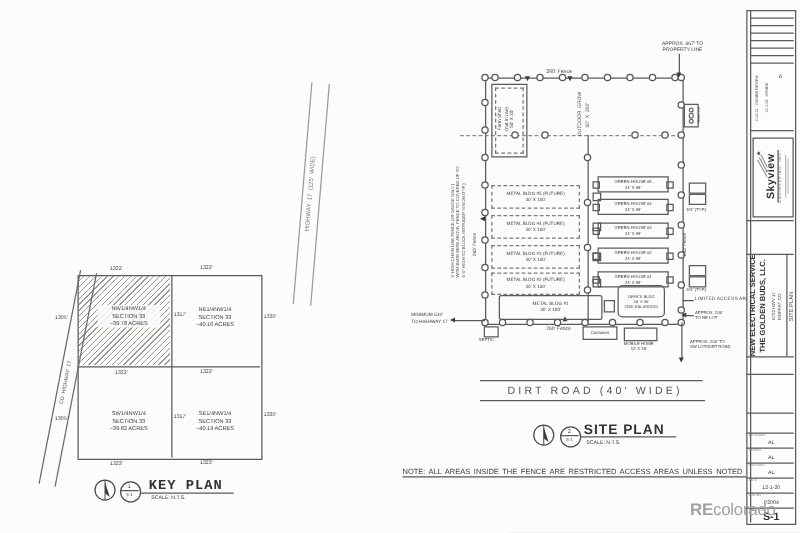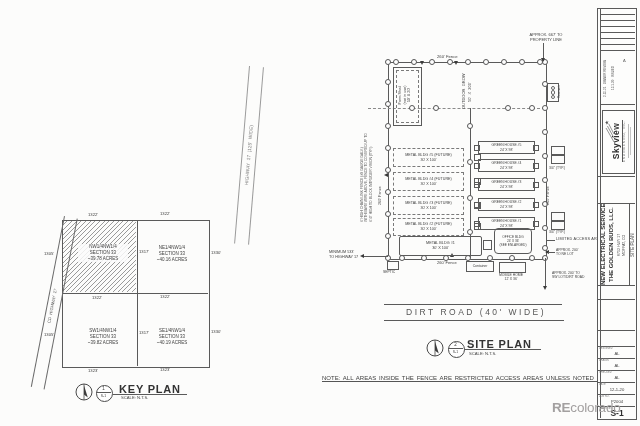--- a/index.html
+++ b/index.html
@@ -67,21 +67,21 @@
 
     <svg width="18" height="18" style="position:absolute;left:75px;top:383px;" viewBox="0 0 18 18">
       <circle cx="9" cy="9" r="8" fill="none" stroke="#4a4a4a" stroke-width="1"></circle>
       <line x1="9" y1="1" x2="9" y2="17" stroke="#4a4a4a" stroke-width="0.8"></line>
       <path d="M9 2.5 L12.8 14.5 L9 11.6 Z" fill="#3c3c3c"></path>
     </svg>
     <div class="bubble" style="left:96px;top:385px;"></div>
     <div class="hl" style="left:96px;top:392px;width:15px;"></div>
     <div class="t tc" style="left:99px;top:386px;width:9px;font-size:4.5px;">1</div>
     <div class="t tc" style="left:97px;top:393.5px;width:13px;font-size:3.4px;">S-1</div>
-    <div class="t" style="left:119px;top:382px;font-size:11px;font-weight:600;letter-spacing:.8px;color:#333;">KEY PLAN</div>
+    <div class="t" style="left:119px;top:382px;font-size:11px;font-weight:600;letter-spacing:.8px;color:#333;font-family:Liberation Mono, monospace;">KEY PLAN</div>
     <div class="hl" style="left:113px;top:393.5px;width:74px;"></div>
     <div class="t" style="left:121px;top:395px;font-size:4.2px;">SCALE:  N.T.S.</div>
   </div>
 
   <div style="position:absolute;left:249px;top:66px;width:13px;height:178px;border-left:1px solid #9a9a9a;border-right:1px solid #9a9a9a;transform:rotate(4.8deg);transform-origin:0 0;">
     <div class="vt" style="left:3.5px;top:10px;height:158px;font-size:4.8px;color:#7d7d7d;">HIGHWAY  17  (125'  WIDE)</div>
   </div>
 
   <div>
 

